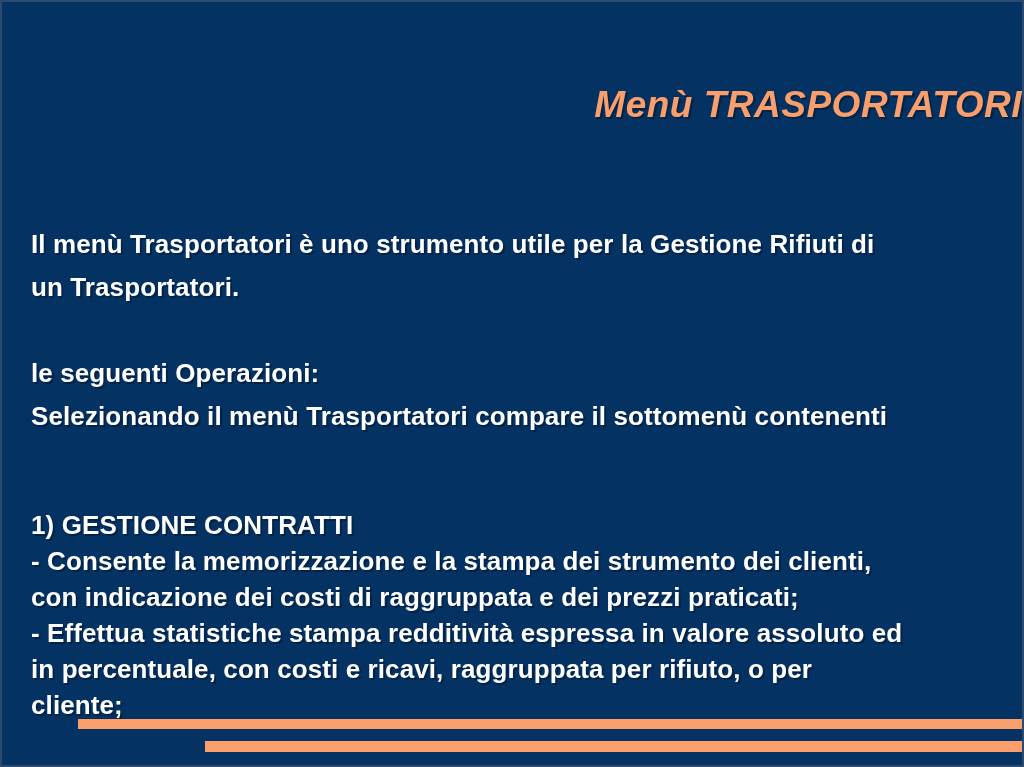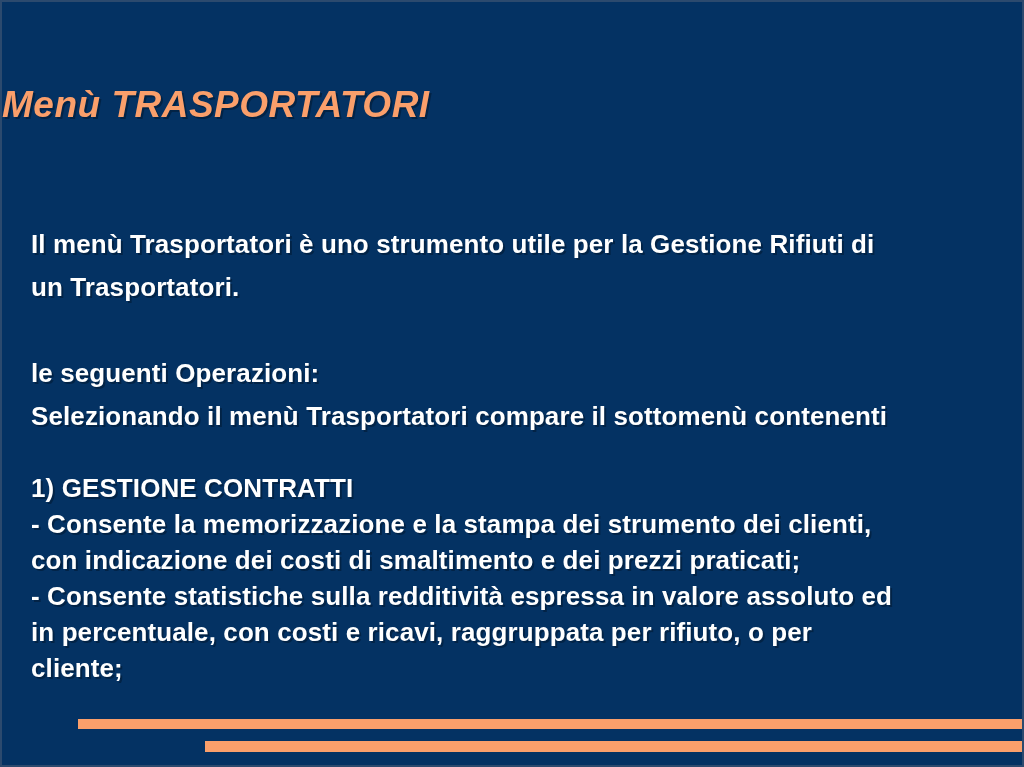--- a/index.html
+++ b/index.html
@@ -19,21 +19,21 @@
     overflow: hidden;
     font-family: "Liberation Sans", sans-serif;
   }
 
   
   #title-area {
     position: absolute;
     left: 0;
     top: 82px;
     width: 1020px;
-    text-align: left;
+    text-align: right;
   }
 
   #slide-title {
     display: inline-block;
     font-size: 37px;
     font-weight: bold;
     font-style: italic;
     letter-spacing: 0.5px;
     color: #fa9f6b;
     text-shadow: 2px 2px 0 rgba(2, 24, 48, 0.55);
@@ -51,21 +51,21 @@
   .para {
     color: #ffffff;
     font-size: 26px;
     font-weight: bold;
     letter-spacing: 0.1px;
     text-shadow: 2px 2px 0 rgba(2, 24, 48, 0.55);
   }
 
   .para.block-a { line-height: 43px; }
   .para.block-b { line-height: 43px; margin-top: 43px; }
-  .para.block-c { line-height: 36px; margin-top: 32px; }
+  .para.block-c { line-height: 36px; margin-top: 69px; }
 
   .para .ln { display: block; }
 
   
   .accent-bar {
     position: absolute;
     background: #fa9f6b;
     right: 0;
   }
 
@@ -98,22 +98,22 @@
     </div>
 
     <div class="para block-b">
       <span class="ln">le seguenti Operazioni:</span>
       <span class="ln">Selezionando il menù Trasportatori compare il sottomenù contenenti</span>
     </div>
 
     <div class="para block-c">
       <span class="ln">1) GESTIONE CONTRATTI</span>
       <span class="ln">- Consente la memorizzazione e la stampa dei strumento dei clienti,</span>
-      <span class="ln">con indicazione dei costi di smaltimento e dei prezzi praticati;</span>
-      <span class="ln">- Consente statistiche sulla redditività espressa in valore assoluto ed</span>
+      <span class="ln">con indicazione dei costi di raggruppata e dei prezzi praticati;</span>
+      <span class="ln">- Effettua statistiche stampa redditività espressa in valore assoluto ed</span>
       <span class="ln">in percentuale, con costi e ricavi, raggruppata per rifiuto, o per</span>
       <span class="ln">cliente;</span>
     </div>
 
   </div>
 
   <div class="accent-bar" id="accent-bar-top"></div>
   <div class="accent-bar" id="accent-bar-bottom"></div>
 
 </div>

